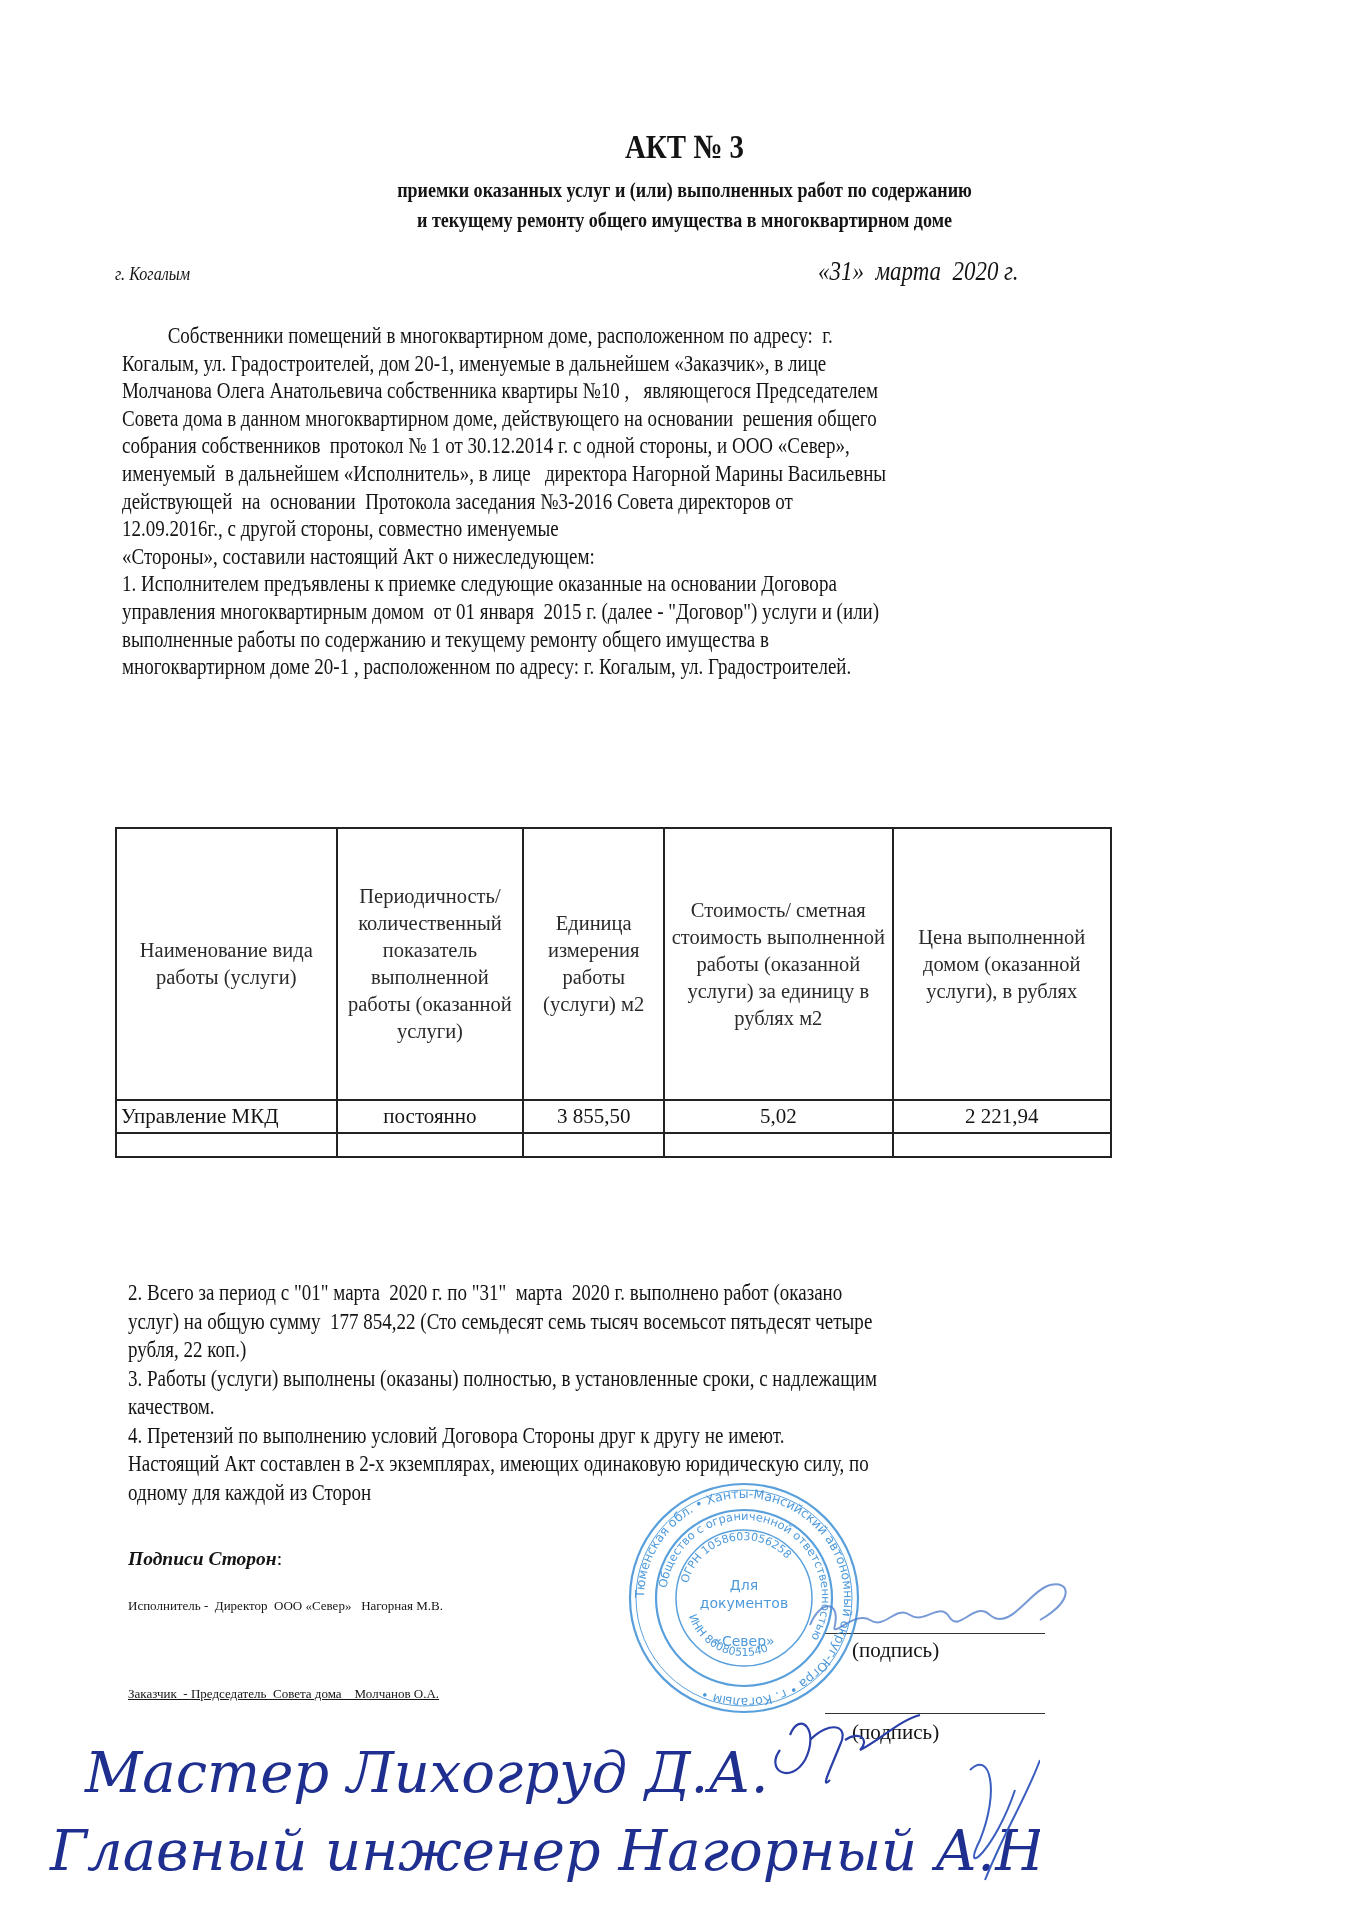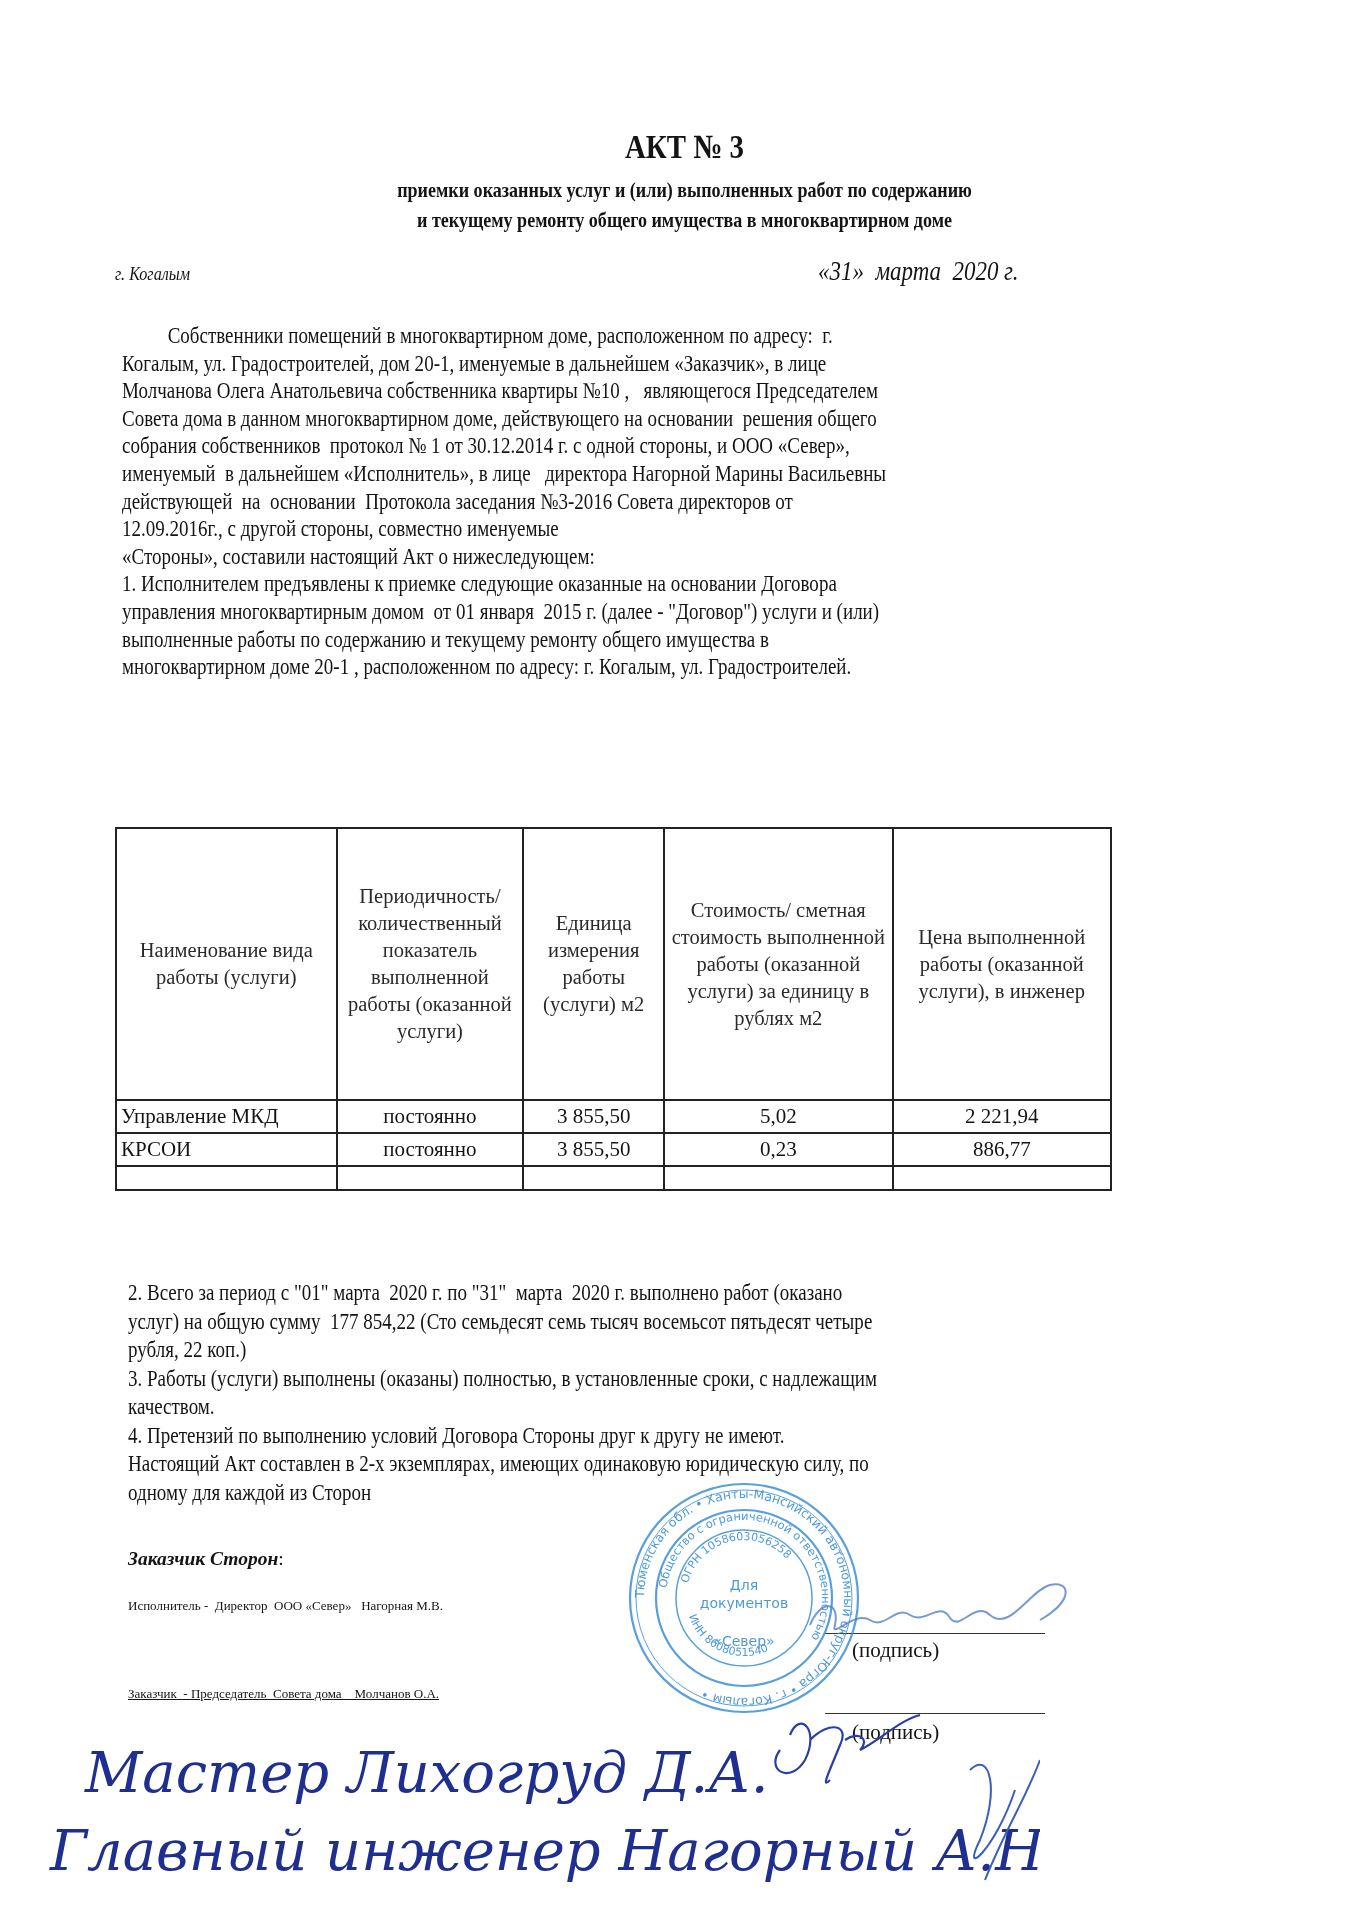--- a/index.html
+++ b/index.html
@@ -73,35 +73,28 @@
       <col style="width:141px">
       <col style="width:229px">
       <col style="width:219px">
   </colgroup>
   <tbody>
       <tr>
     <th>Наименование вида работы (услуги)</th>
     <th>Периодичность/ количественный показатель выполненной работы (оказанной услуги)</th>
     <th>Единица измерения работы (услуги) м2</th>
     <th>Стоимость/ сметная стоимость выполненной работы (оказанной услуги) за единицу в рублях м2</th>
-    <th>Цена выполненной работы (оказанной услуги), в инженер</th>
+    <th>Цена выполненной домом (оказанной услуги), в рублях</th>
   </tr>
   <tr>
     <td class="name narrow">Управление МКД</td>
     <td class="narrow">постоянно</td>
     <td class="narrow">3 855,50</td>
     <td class="narrow">5,02</td>
     <td class="narrow">2 221,94</td>
-  </tr>
-  <tr>
-    <td class="name narrow">КРСОИ</td>
-    <td class="narrow">постоянно</td>
-    <td class="narrow">3 855,50</td>
-    <td class="narrow">0,23</td>
-    <td class="narrow">886,77</td>
   </tr>
   <tr>
     <td class="empty"></td>
     <td class="empty"></td>
     <td class="empty"></td>
     <td class="empty"></td>
     <td class="empty"></td>
   </tr>
 </tbody>
   </table>
@@ -110,21 +103,21 @@
   <div>2. Всего за период с "01" марта  2020 г. по "31"  марта  2020 г. выполнено работ (оказано</div>
   <div>услуг) на общую сумму  177 854,22 (Сто семьдесят семь тысяч восемьсот пятьдесят четыре</div>
   <div>рубля, 22 коп.)</div>
   <div>3. Работы (услуги) выполнены (оказаны) полностью, в установленные сроки, с надлежащим</div>
   <div>качеством.</div>
   <div>4. Претензий по выполнению условий Договора Стороны друг к другу не имеют.</div>
   <div>Настоящий Акт составлен в 2-х экземплярах, имеющих одинаковую юридическую силу, по</div>
   <div>одному для каждой из Сторон</div>
 </div>
 
-<div id="sig-heading" class="abs"><span>Заказчик Сторон</span><span id="sig-heading-colon">:</span></div>
+<div id="sig-heading" class="abs"><span>Подписи Сторон</span><span id="sig-heading-colon">:</span></div>
 
 <div id="sig-exec" class="abs sigline">Исполнитель -  Директор  ООО «Север»   Нагорная М.В.</div>
 <div id="ul-exec" class="abs underline"></div>
 <div id="podpis-exec" class="abs podpis">(подпись)</div>
 
 <div id="sig-cust" class="abs sigline">Заказчик  - Председатель  Совета дома    Молчанов О.А.</div>
 <div id="ul-cust" class="abs underline"></div>
 <div id="podpis-cust" class="abs podpis">(подпись)</div>
 
 <svg id="stamp" class="abs" viewBox="0 0 240 240">

